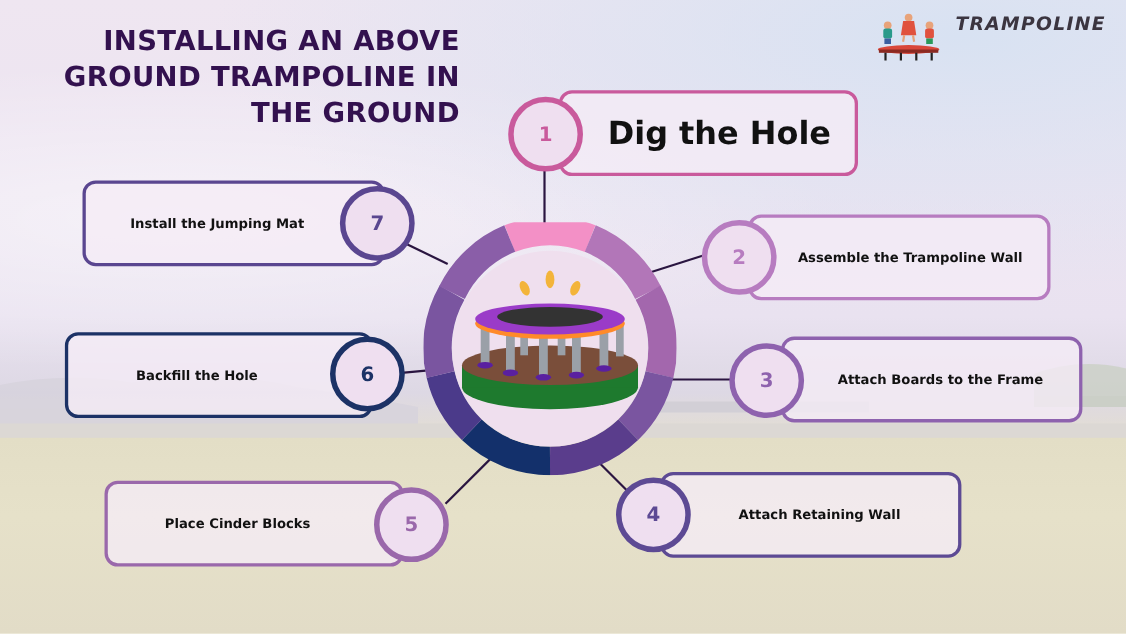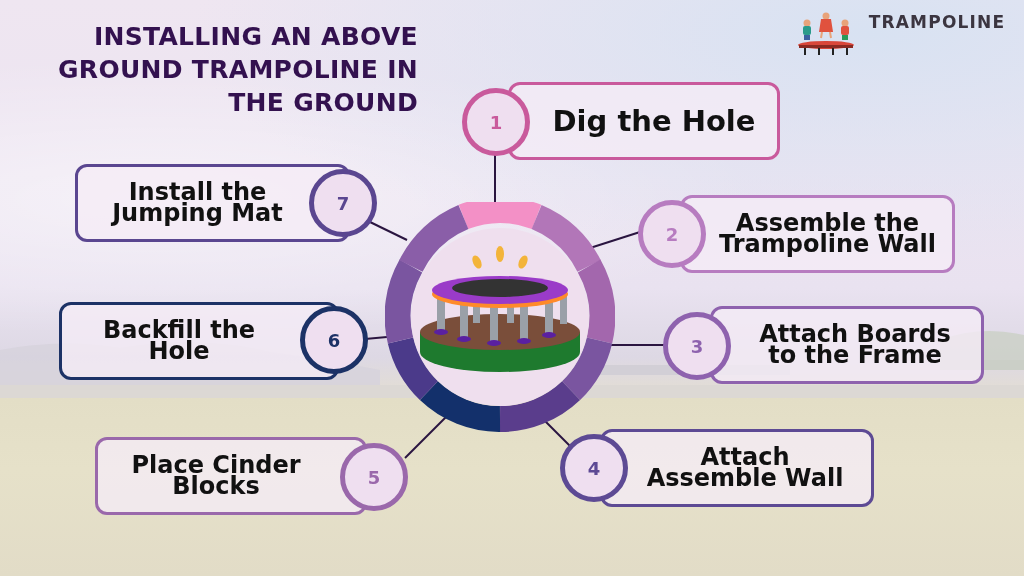--- a/index.html
+++ b/index.html
@@ -25,31 +25,31 @@
     position: absolute; left: 18px; top: 20px; width: 400px;
     text-align: right; color: #33114f;
     font-family: "DejaVu Sans", sans-serif; font-weight: 700;
     font-size: 25px; line-height: 33px; letter-spacing: 0.3px;
   }
   .logo { position: absolute; left: 795px; top: 10px; width: 225px; height: 50px; }
   .logo-text {
     position: absolute; left: 62px; top: 2px; width: 160px;
     text-align: center; color: #3b3540;
     font-family: "DejaVu Sans", sans-serif; font-weight: 700;
-    font-size: 17px; line-height: 20px; letter-spacing: 1.2px;
+    font-size: 17px; line-height: 20px; letter-spacing: 1.2px; font-style: italic;
   }
   .connectors { position: absolute; left: 0; top: 0; width: 1024px; height: 576px; }
   .hub { position: absolute; left: 385px; top: 202px; width: 230px; height: 230px; }
   .step-box {
     position: absolute; border-radius: 12px; border: 3px solid;
     background: rgba(245,236,246,0.78);
     display: flex; align-items: center; justify-content: center;
     text-align: center; color: #111;
     font-family: "DejaVu Sans", sans-serif; font-weight: 700;
-    font-size: 24px; line-height: 21px;
+    font-size: 12px; line-height: 21px;
   }
   .step-circle {
     position: absolute; width: 68px; height: 68px; border-radius: 50%;
     border: 5px solid; background: #efdff0;
     display: flex; align-items: center; justify-content: center;
     font-family: "DejaVu Sans", sans-serif; font-weight: 700; font-size: 18px;
   }
 </style>
 </head>
 <body>
@@ -161,21 +161,21 @@
 </div>
 
 <div class="step-box" style="left:710px;top:306px;width:274px;height:78px;border-color:#8e62ae;padding-left:36px;padding-right:20px;">
   <span>Attach Boards to the Frame</span>
 </div>
 <div class="step-circle" style="left:663px;top:312px;border-color:#8e62ae;color:#8e62ae;">
   <span>3</span>
 </div>
 
 <div class="step-box" style="left:600px;top:429px;width:274px;height:78px;border-color:#5d4a94;padding-left:36px;padding-right:20px;">
-  <span>Attach Assemble Wall</span>
+  <span>Attach Retaining Wall</span>
 </div>
 <div class="step-circle" style="left:560px;top:434px;border-color:#5d4a94;color:#5d4a94;">
   <span>4</span>
 </div>
 
 <div class="step-box" style="left:95px;top:437px;width:272px;height:78px;border-color:#9a68ab;padding-right:60px;padding-left:30px;">
   <span>Place Cinder Blocks</span>
 </div>
 <div class="step-circle" style="left:340px;top:443px;border-color:#9a68ab;color:#9a68ab;">
   <span>5</span>

